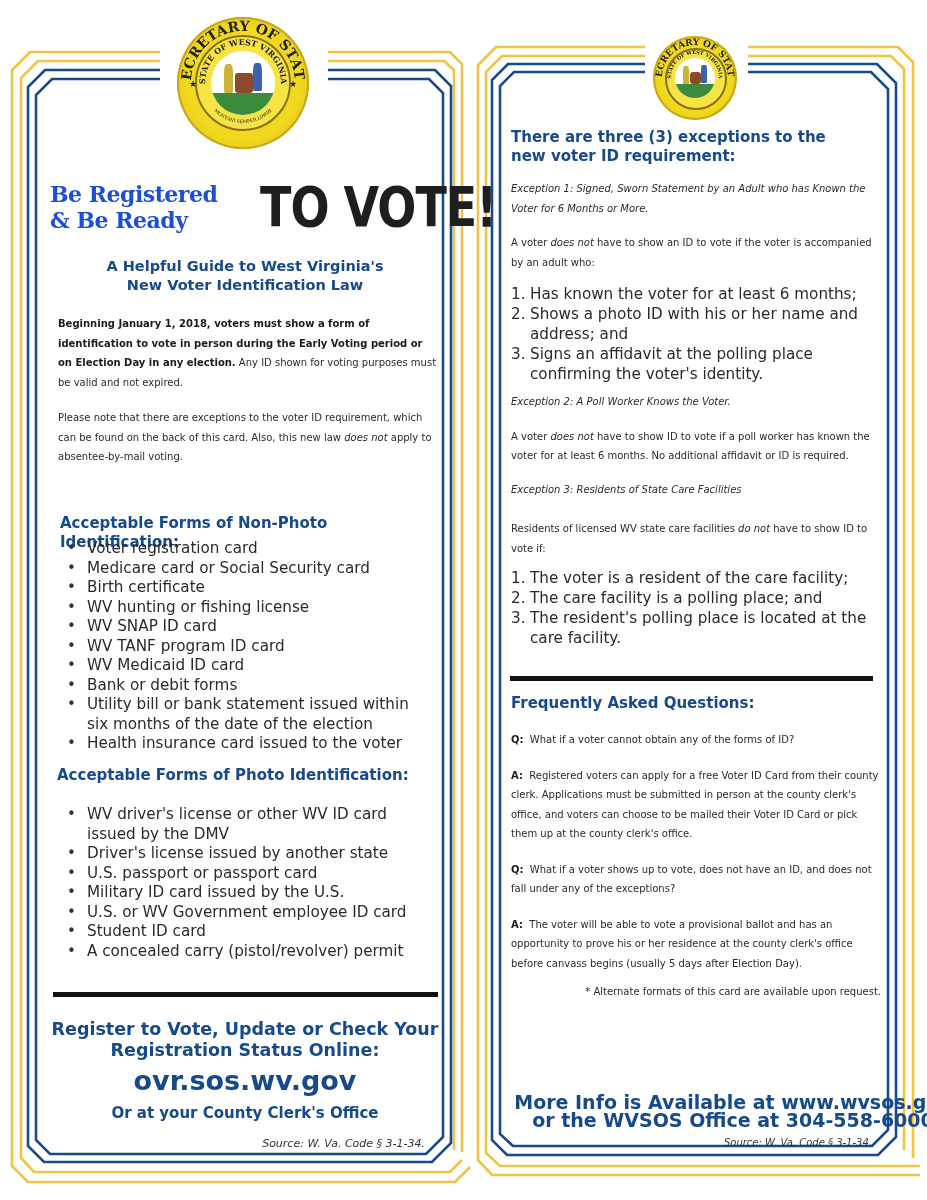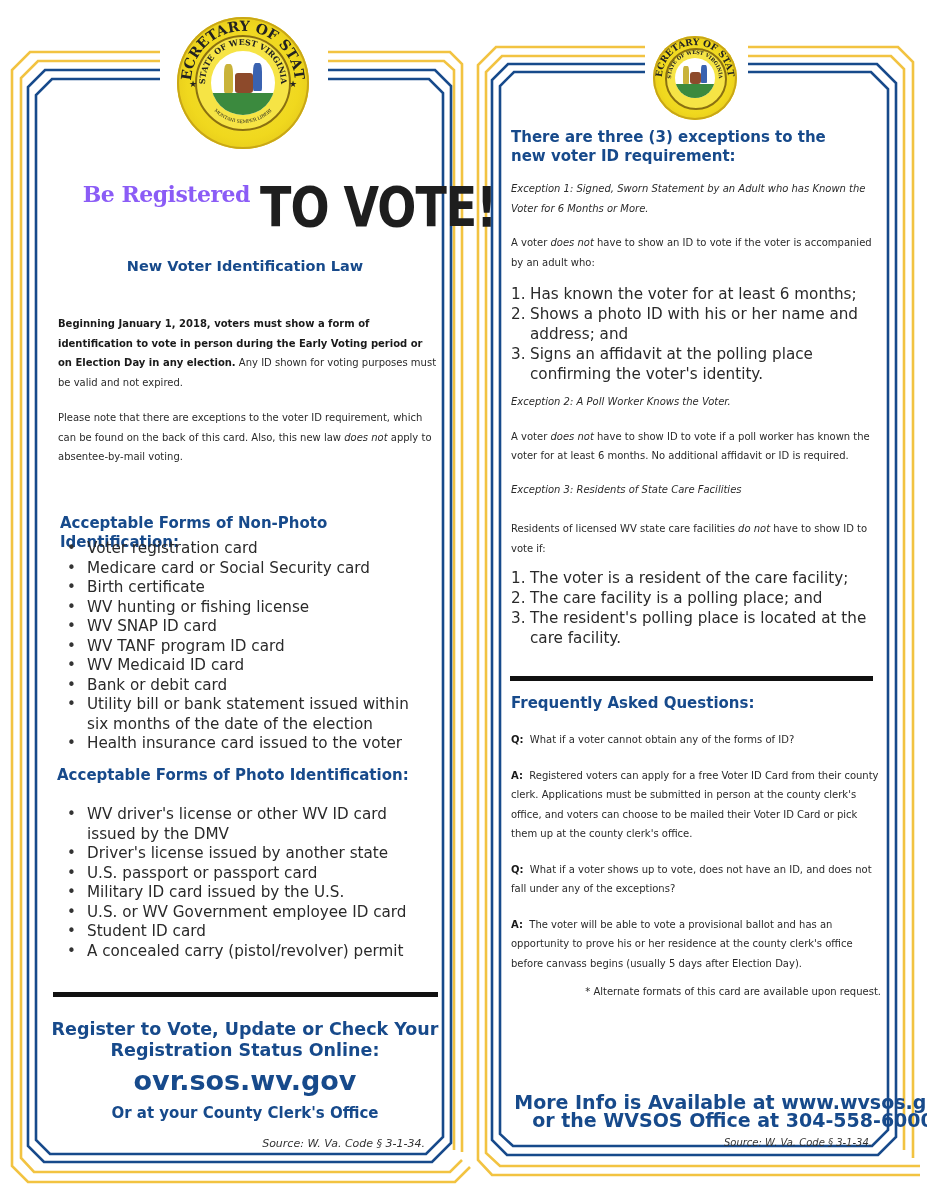--- a/index.html
+++ b/index.html
@@ -8,21 +8,21 @@
   .seal { position:absolute; border-radius:50%; background:radial-gradient(circle at 50% 50%, #f3e23a 0%, #f0d81e 60%, #d8b818 100%); box-shadow:0 0 0 2px #c9a716 inset; }
   .seal .inner { position:absolute; border-radius:50%; border:2px solid #8a7010; background:#f6e445; }
   .seal .center { position:absolute; border-radius:50%; background:#ffffff; overflow:hidden; }
   .seal .land { position:absolute; left:0; right:0; bottom:0; height:35%; background:#3b8a3e; }
   .seal .rock { position:absolute; left:38%; top:35%; width:28%; height:30%; background:#8d4a2b; border-radius:3px; }
   .seal .man1 { position:absolute; left:20%; top:20%; width:14%; height:45%; background:#c9b33a; border-radius:30% 30% 10% 10%; }
   .seal .man2 { position:absolute; left:66%; top:18%; width:13%; height:45%; background:#3a62b0; border-radius:30% 30% 10% 10%; }
   .seal .ring-text { position:absolute; left:0; top:0; }
   .col { position:absolute; }
   .title-wrap { position:absolute; }
-  .slab { font-family:"DejaVu Serif", serif; font-weight:bold; color:#8b5cf6; text-align:right; line-height:26px; font-size:22px; letter-spacing:-0.5px; }
+  .slab { font-family:"DejaVu Serif", serif; font-weight:bold; color:#1d4ed8; text-align:left; line-height:26px; font-size:22px; letter-spacing:-0.5px; }
   .tovote { font-family:"DejaVu Sans", sans-serif; font-weight:bold; color:#1e1e1e; font-size:46px; letter-spacing:-1px; transform:scaleY(1.2); transform-origin:left center; }
   .subtitle { color:#174a8b; font-weight:bold; font-size:14.5px; text-align:center; line-height:19px; }
   p { margin:0; }
   .body-text { font-size:10px; line-height:19.5px; color:#2a2a2a; }
   .bold { font-weight:bold; color:#1a1a1a; }
   .heading { color:#174a8b; font-weight:bold; font-size:15px; line-height:19px; }
   ul { margin:0; padding:0; list-style:none; }
   ul li { position:relative; padding-left:30px; font-size:15.2px; line-height:19.5px; color:#2a2a2a; }
   ul li::before { content:"•"; position:absolute; left:10px; top:0; font-size:15px; color:#333; }
   ol { margin:0; padding:0; list-style:none; }
@@ -94,45 +94,47 @@
       <path id="ringA2" d="M42,42 m-33,0 a33,33 0 1,1 66,0"></path>
       <path id="ringB2" d="M42,42 m-24,0 a24,24 0 1,1 48,0"></path>
     </defs>
     <text font-family="DejaVu Serif, serif" font-size="9" font-weight="bold" fill="#222"><textPath href="#ringA2" startOffset="50%" text-anchor="middle">SECRETARY OF STATE</textPath></text>
     <text font-family="DejaVu Serif, serif" font-size="5" font-weight="bold" fill="#222"><textPath href="#ringB2" startOffset="50%" text-anchor="middle">STATE OF WEST VIRGINIA</textPath></text>
   </svg>
 </div>
 
 <div class="title-wrap" style="left:50px; top:181px; width:200px;">
   <div class="slab">Be Registered</div>
+  <div class="slab">&amp; Be Ready</div>
 </div>
 <div class="title-wrap" style="left:260px; top:180px;">
   <div class="tovote">TO VOTE!</div>
 </div>
 
 <div class="col subtitle" style="left:50px; top:257px; width:390px;">
+  <div>A Helpful Guide to West Virginia's</div>
   <div>New Voter Identification Law</div>
 </div>
 
 <div class="col" style="left:58px; top:314px; width:380px;">
   <p class="body-text"><span class="bold">Beginning January 1, 2018, voters must show a form of identification to vote in person during the Early Voting period or on Election Day in any election.</span><span> Any ID shown for voting purposes must be valid and not expired.</span></p>
   <p class="body-text" style="margin-top:16px;"><span>Please note that there are exceptions to the voter ID requirement, which can be found on the back of this card. Also, this new law </span><span class="it">does not</span><span> apply to absentee-by-mail voting.</span></p>
 </div>
 
 <div class="col heading" style="left:60px; top:514px; width:390px;">Acceptable Forms of Non-Photo Identification:</div>
 <div class="col" style="left:57px; top:539px; width:370px;">
   <ul id="nonphoto-ul">
       <li>Voter registration card</li>
       <li>Medicare card or Social Security card</li>
       <li>Birth certificate</li>
       <li>WV hunting or fishing license</li>
       <li>WV SNAP ID card</li>
       <li>WV TANF program ID card</li>
       <li>WV Medicaid ID card</li>
-      <li>Bank or debit card</li>
+      <li>Bank or debit forms</li>
       <li>Utility bill or bank statement issued within six months of the date of the election</li>
       <li>Health insurance card issued to the voter</li>
     </ul>
 </div>
 
 <div class="col heading" style="left:57px; top:766px; width:390px;">Acceptable Forms of Photo Identification:</div>
 <div class="col" style="left:57px; top:805px; width:360px;">
   <ul id="photo-ul">
       <li>WV driver's license or other WV ID card issued by the DMV</li>
       <li>Driver's license issued by another state</li>

